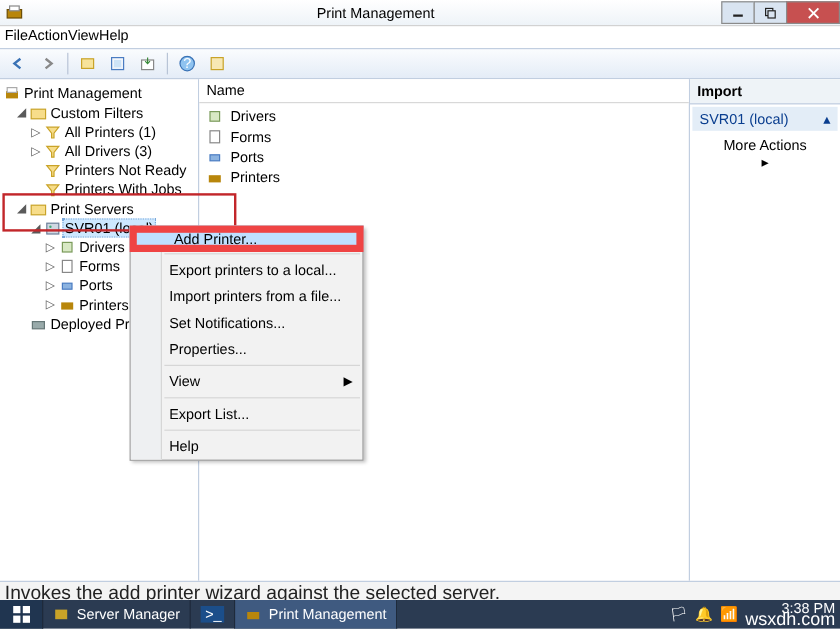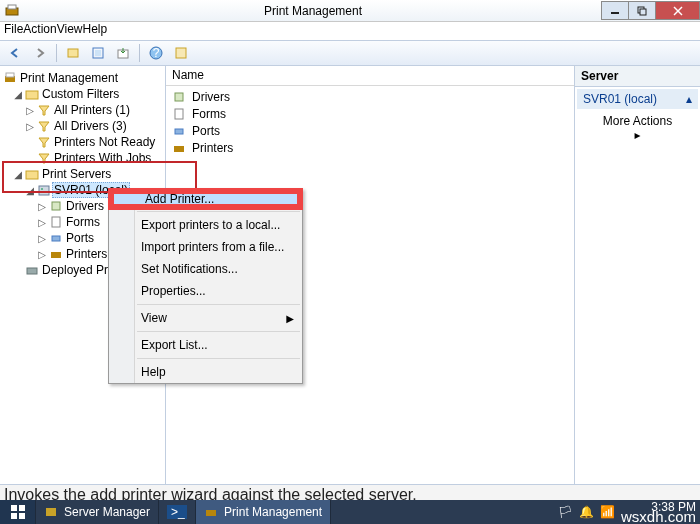--- a/index.html
+++ b/index.html
@@ -296,21 +296,21 @@
             <svg width="14" height="14">
               <rect x="2" y="5" width="10" height="6" fill="#b8860b"></rect>
             </svg>
           </span>
           <span>Printers</span>
         </div>
     </div>
   </div>
 
   <div class="actions-pane">
-    <div class="actions-title">Server</div>
+    <div class="actions-title">Import</div>
     <div class="actions-ctx">
         <span>SVR01 (local)</span>
         <span>▴</span>
       </div>
     <div class="actions-item">
         <span>More Actions</span>
         <span>▸</span>
       </div>
   </div>
 </div>

